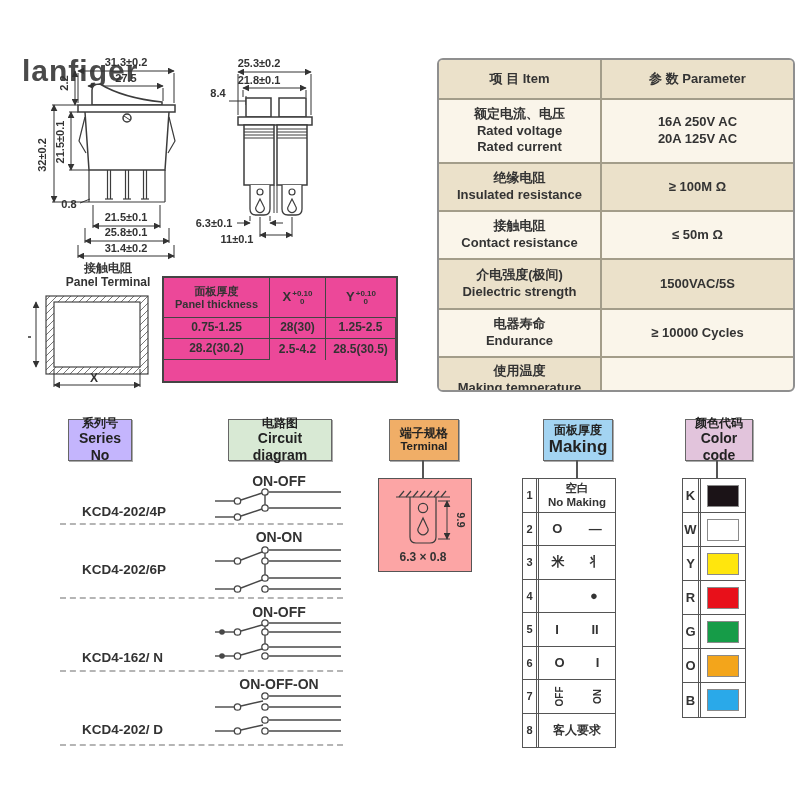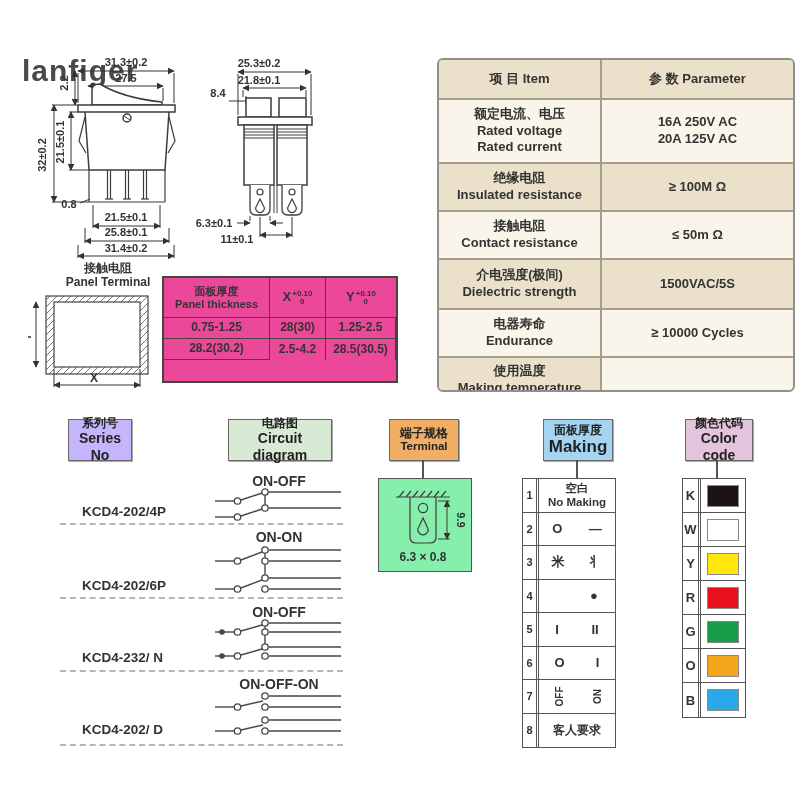--- a/index.html
+++ b/index.html
@@ -40,21 +40,21 @@
           flex-direction:column;align-items:center;justify-content:center;font-weight:bold;
           line-height:1.2;font-size:12px;color:#222;text-align:center;}
   .vline{width:2px;background:#555;top:460px;height:18px;}
   
   .circ{left:60px;top:470px;width:290px;height:290px;}
   .cmode{position:absolute;left:153px;width:132px;text-align:center;font-size:14px;font-weight:bold;color:#333;}
   .cname{position:absolute;left:22px;font-size:13.5px;font-weight:bold;color:#333;}
   .cdash{position:absolute;left:0;width:283px;border-top:2px dashed #b5b5b5;height:0;}
   .csvg{position:absolute;left:153px;}
   
-  .tbox{left:378px;top:478px;width:92px;height:92px;border:1.5px solid #555;background:#86efac;}
+  .tbox{left:378px;top:478px;width:92px;height:92px;border:1.5px solid #555;background:#fca5a5;}
   
   .mtable{left:522px;top:478px;width:92px;height:268px;border:1.5px solid #555;display:grid;
           grid-template-rows:repeat(8,1fr);background:#fff;}
   .mrow{display:flex;border-bottom:1.5px solid #555;align-items:stretch;}
   .mrow.last{border-bottom:none;}
   .mno{width:13px;border-right:3px double #555;display:flex;align-items:center;justify-content:center;
        font-size:11px;font-weight:bold;}
   .mbody{flex:1;display:flex;align-items:center;justify-content:space-around;font-size:13px;font-weight:bold;}
   .mbody.center{justify-content:center;font-size:11.5px;white-space:pre-line;text-align:center;line-height:1.25;}
   .rot{transform:rotate(-90deg);font-size:10px;}
@@ -354,21 +354,21 @@
       </g>
       <g stroke="#474747" stroke-width="1.3" fill="#fff">
         <circle cx="24.5" cy="18" r="3.2"></circle>
           <circle cx="52" cy="7" r="3.2"></circle>
           <circle cx="52" cy="18" r="3.2"></circle>
         <circle cx="24.5" cy="46" r="3.2"></circle>
           <circle cx="52" cy="35" r="3.2"></circle>
           <circle cx="52" cy="46" r="3.2"></circle>
       </g>
     </svg>
-    <div class="cname" style="top:108px">KCD4-202/6P</div>
+    <div class="cname" style="top:92px">KCD4-202/6P</div>
     <div class="cdash" style="top:127px"></div>
 
     <div class="cmode" style="top:134px">ON-OFF</div>
     <svg class="csvg" style="top:148px" width="132" height="50" viewBox="0 0 132 50">
       <g stroke="#474747" stroke-width="1.4" fill="none">
         <line x1="2" y1="14" x2="21" y2="14"></line>
           <line x1="28" y1="13" x2="49" y2="7"></line>
         <line x1="56" y1="5" x2="128" y2="5"></line>
           <line x1="56" y1="14" x2="128" y2="14"></line>
         <line x1="2" y1="38" x2="21" y2="38"></line>
@@ -381,21 +381,21 @@
         <circle cx="24.5" cy="14" r="3.2"></circle>
           <circle cx="52" cy="5" r="3.2"></circle>
           <circle cx="52" cy="14" r="3.2"></circle>
         <circle cx="24.5" cy="38" r="3.2"></circle>
           <circle cx="52" cy="29" r="3.2"></circle>
           <circle cx="52" cy="38" r="3.2"></circle>
       </g>
       <circle cx="9" cy="14" r="2.8" fill="#474747"></circle>
       <circle cx="9" cy="38" r="2.8" fill="#474747"></circle>
     </svg>
-    <div class="cname" style="top:180px">KCD4-232/ N</div>
+    <div class="cname" style="top:180px">KCD4-162/ N</div>
     <div class="cdash" style="top:200px"></div>
 
     <div class="cmode" style="top:206px">ON-OFF-ON</div>
     <svg class="csvg" style="top:220px" width="132" height="52" viewBox="0 0 132 52">
       <g stroke="#474747" stroke-width="1.4" fill="none">
         <line x1="56" y1="6" x2="128" y2="6"></line>
           <line x1="56" y1="17" x2="128" y2="17"></line>
         <line x1="2" y1="17" x2="21" y2="17"></line>
           <line x1="28" y1="16" x2="50" y2="11"></line>
         <line x1="56" y1="30" x2="128" y2="30"></line>

